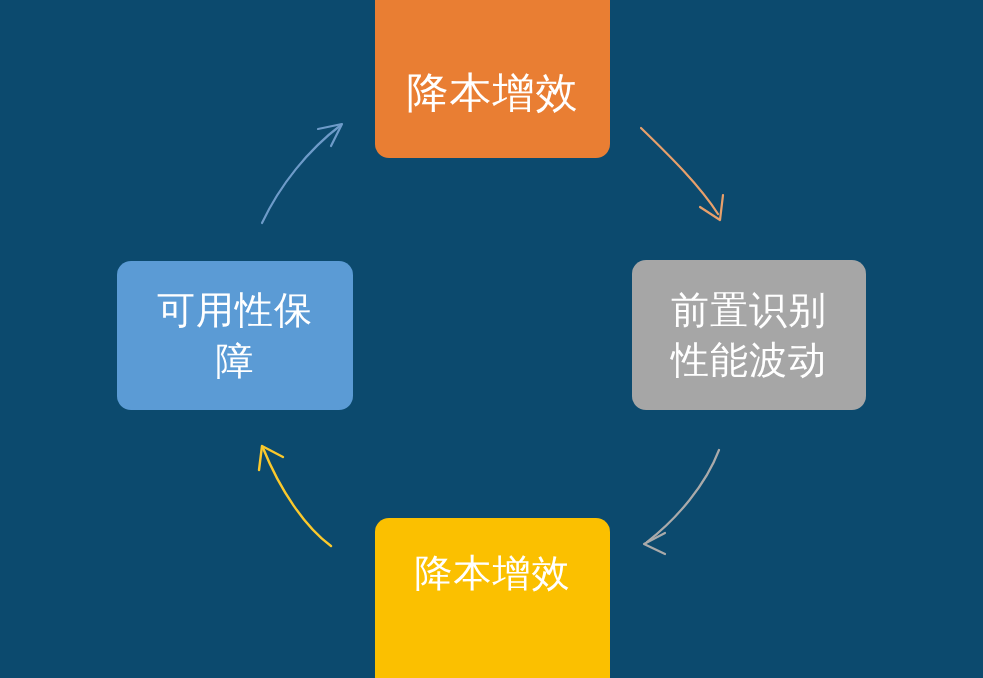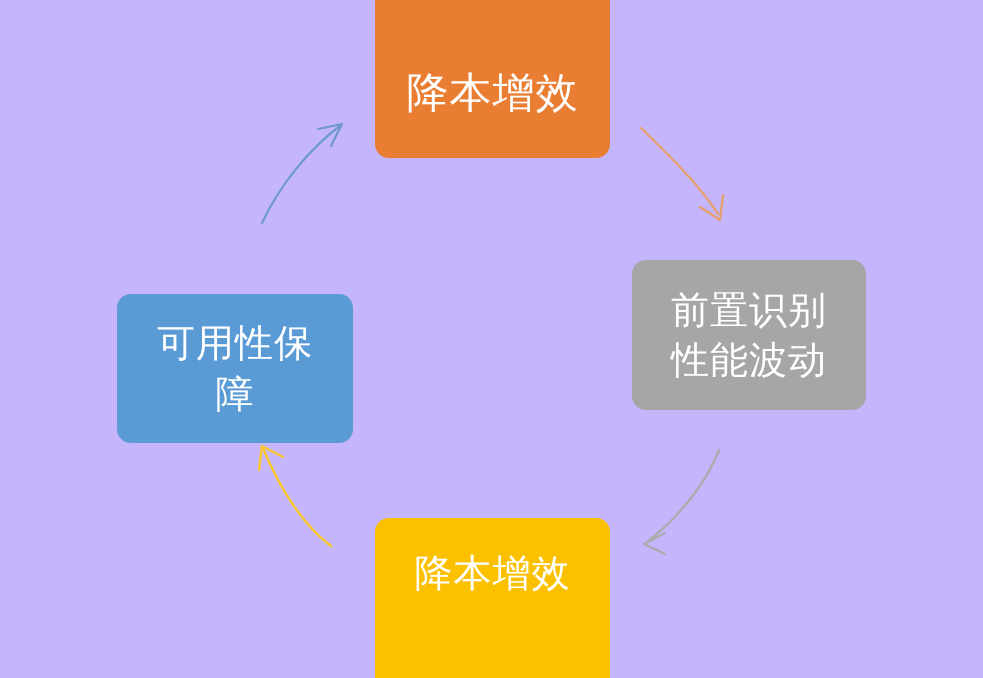--- a/index.html
+++ b/index.html
@@ -81,21 +81,21 @@
     top: 261px;
     width: 236px;
     height: 149px;
     background: #5B9BD5;
     font-size: 38px;
   }
 </style>
 </head>
 <body>
 
-<div id="stage" style="background: #c4b5fd;">
+<div id="stage" style="background: #0c4a6e;">
 
   <svg class="arrows-layer" viewBox="0 0 983 678" width="983" height="678" xmlns="http://www.w3.org/2000/svg">
 
     <g>
       <path d="M 641 128 C 672 158, 700 186, 718 214" fill="none" stroke="#E8A06B" stroke-width="2.2" stroke-linecap="round"></path>
       <path d="M 700 207 L 720 220 L 723 195" fill="none" stroke="#E8A06B" stroke-width="2.2" stroke-linecap="round" stroke-linejoin="round"></path>
     </g>
 
     <g>
       <path d="M 719 450 C 706 484, 678 518, 647 542" fill="none" stroke="#AAAAAA" stroke-width="2.2" stroke-linecap="round"></path>
@@ -118,17 +118,17 @@
   </div>
 
   <div class="node" id="node-right" style="background: rgb(166, 166, 166); color: rgb(255, 255, 255);">
     <span class="node-label">前置识别性能波动</span>
   </div>
 
   <div class="node" id="node-bottom" style="background: rgb(251, 192, 0); color: rgb(255, 255, 255);">
     <span class="node-label">降本增效</span>
   </div>
 
-  <div class="node" id="node-left" style="background: rgb(91, 155, 213); color: rgb(255, 255, 255); margin-top: 33px;">
+  <div class="node" id="node-left" style="background: rgb(91, 155, 213); color: rgb(255, 255, 255);">
     <span class="node-label">可用性保障</span>
   </div>
 
 </div>
 
 </body></html>

